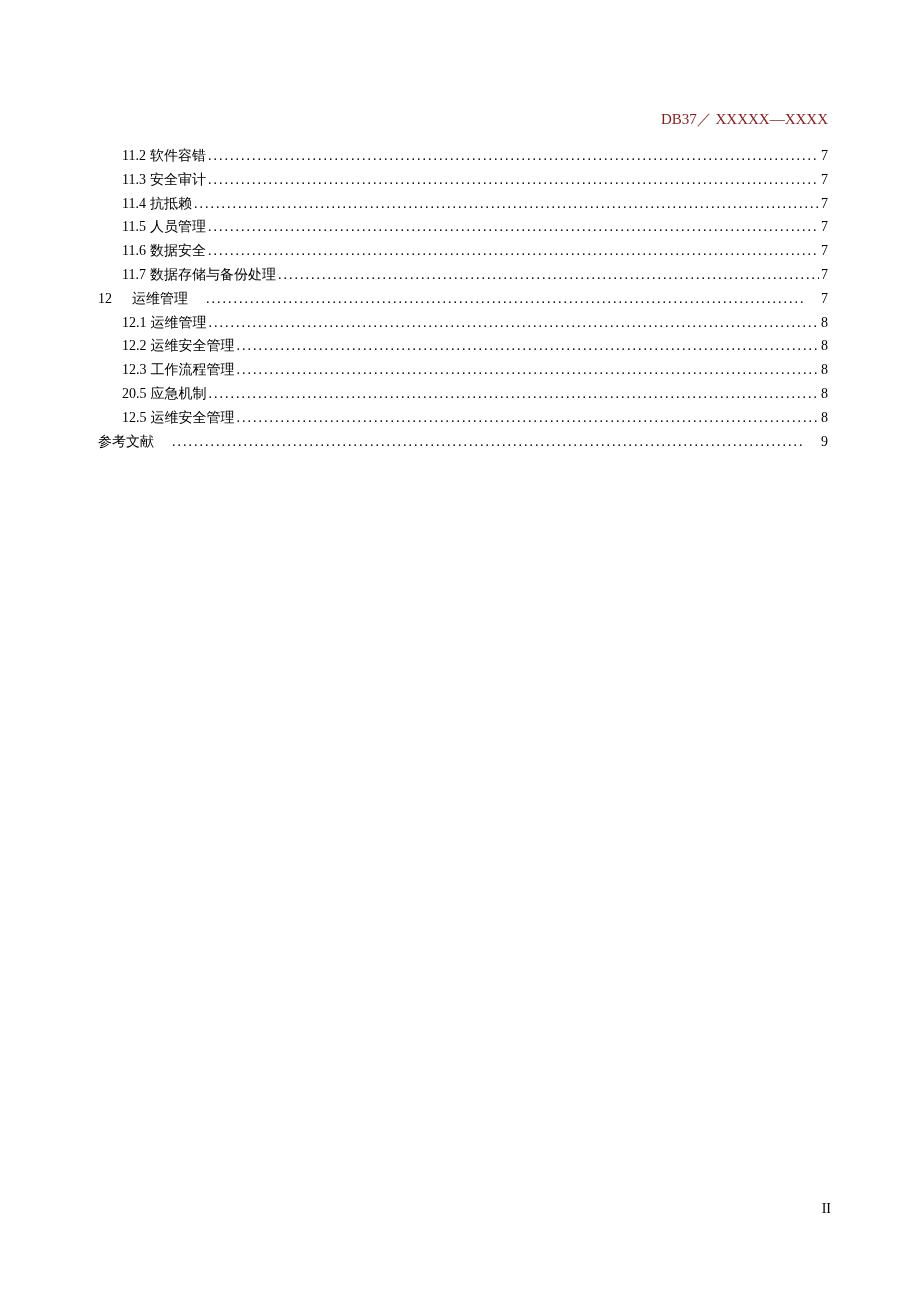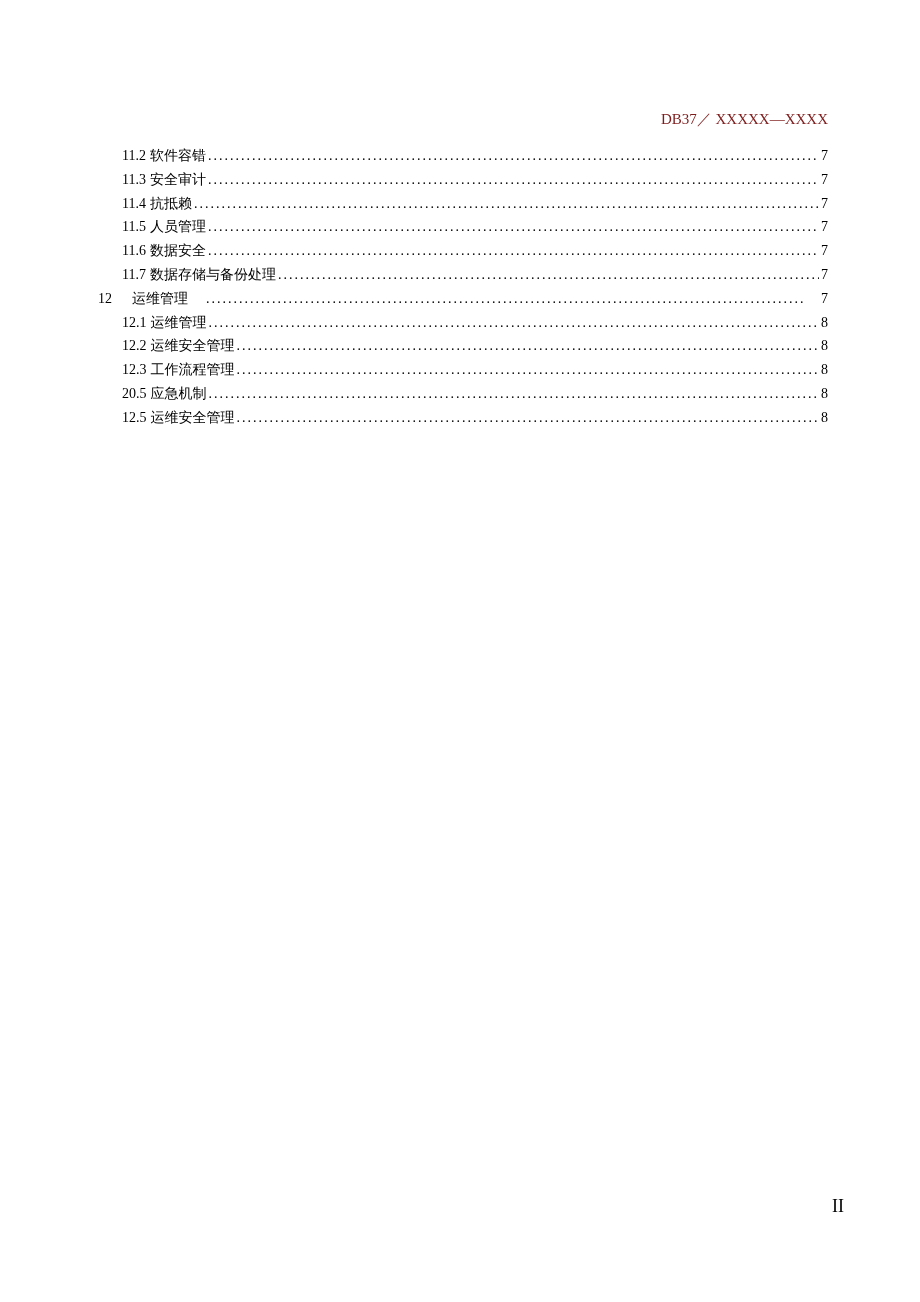--- a/index.html
+++ b/index.html
@@ -62,22 +62,22 @@
       display: block;
       overflow: hidden;
     }
     .toc-page {
       flex-shrink: 0;
       font-family: "Times New Roman", serif;
     }
     .page-number {
       position: absolute;
       bottom: 85px;
-      right: 76px;
-      font-size: 18px;
+      right: 89px;
+      font-size: 14px;
       font-family: "Times New Roman", serif;
       color: #000;
     }
   </style>
 </head>
 <body>
 
 <div class="page">
   <div class="header">DB37／ XXXXX—XXXX</div>
   <div class="toc" id="toc-container">
@@ -146,15 +146,20 @@
         <span class="toc-title">应急机制</span>
         <span class="toc-dots"></span>
         <span class="toc-page">8</span>
       </div>
       <div class="toc-line level-2">
         <span class="toc-num">12.5</span>
         <span class="toc-title">运维安全管理</span>
         <span class="toc-dots"></span>
         <span class="toc-page">8</span>
       </div>
+      <div class="toc-line level-1">
+        <span class="toc-title" style="margin-left: 0px;">参考文献</span>
+        <span class="toc-dots"></span>
+        <span class="toc-page">9</span>
+      </div>
     </div>
 </div>
 <div class="page-number">II</div>
 
 </body></html>

